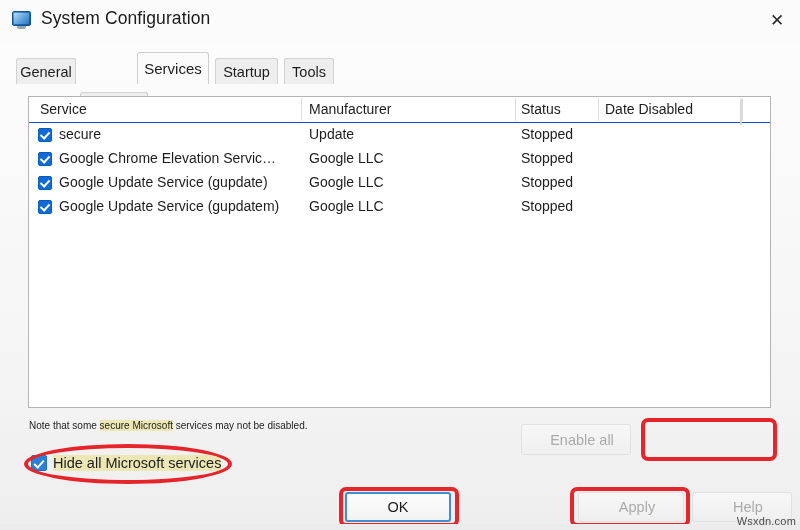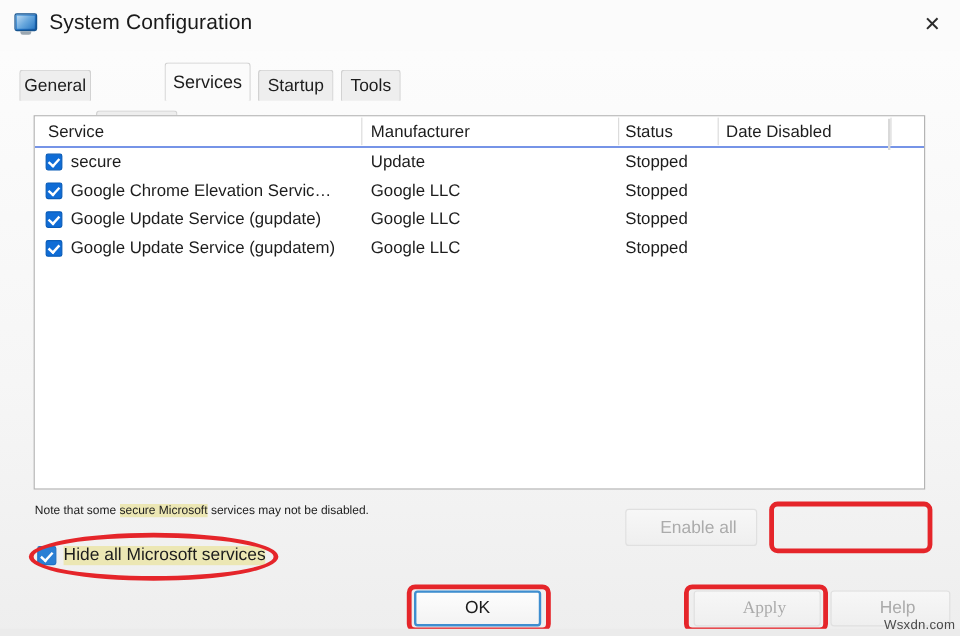--- a/index.html
+++ b/index.html
@@ -370,21 +370,21 @@
   </div>
 
   <div class="hideall-row">
     <div class="hideall-box"></div>
     <div class="hideall-label">Hide all Microsoft services</div>
   </div>
 
   <div class="btn disabled" style="left:521px; top:424px; width:110px; height:31px;">Enable all</div>
 
   <div class="btn default" style="left:345px; top:492px; width:106px; height:30px;">OK</div>
-  <div class="btn disabled" style="left:578px; top:492px; width:106px; height:30px;font-family:Liberation Serif, serif;">Apply</div>
+  <div class="btn disabled" style="left:578px; top:492px; width:106px; height:30px;">Apply</div>
   <div class="btn disabled" style="left:692px; top:492px; width:100px; height:30px;">Help</div>
 
   <div class="ann rect" style="left:641px; top:418px; width:136px; height:43px;"></div>
   <div class="ann oval" style="left:24px; top:444px; width:208px; height:40px;"></div>
   <div class="ann rect" style="left:339px; top:487px; width:120px; height:40px;"></div>
   <div class="ann rect" style="left:570px; top:487px; width:120px; height:40px;"></div>
 
   <div class="strip-bottom"></div>
   <div class="watermark">Wsxdn.com</div>
 </div>

